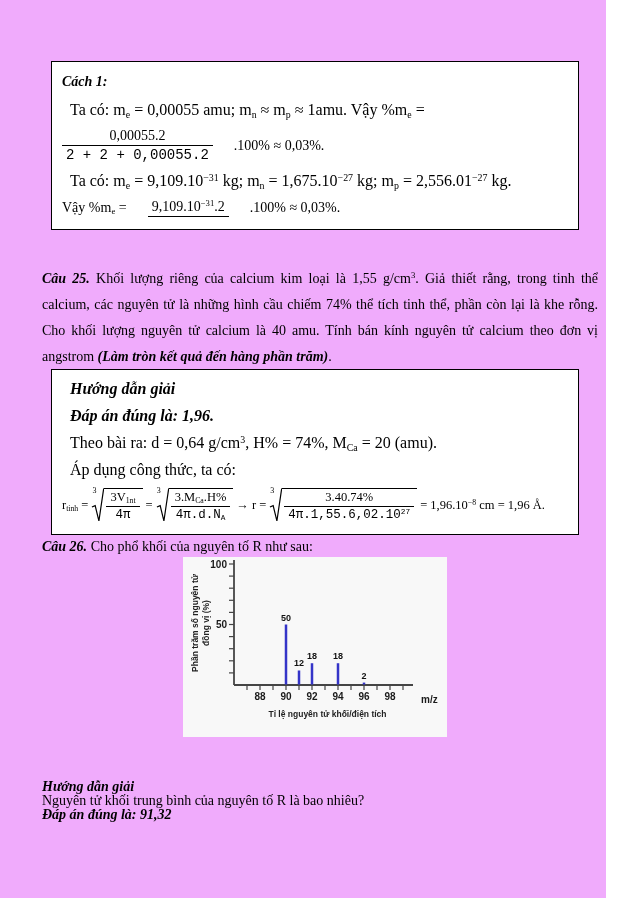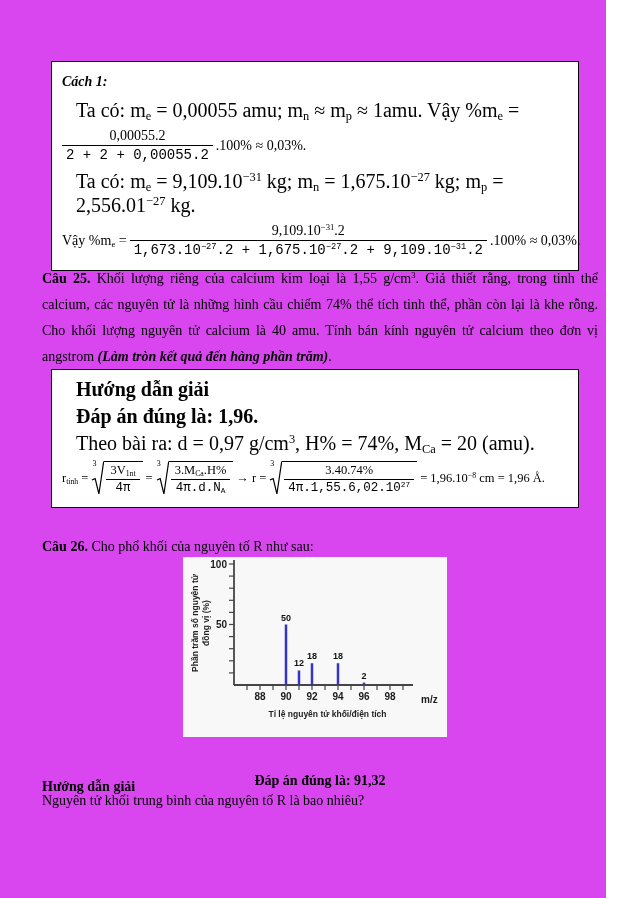--- a/index.html
+++ b/index.html
@@ -1,34 +1,34 @@
 <!DOCTYPE html>
 <html><head>
 <meta charset="utf-8">
 <style>
   html,body{margin:0;padding:0;background:#ffffff;}
   body{width:634px;height:898px;font-family:"Liberation Serif",serif;color:#000;}
-  .page{position:relative;width:606px;height:898px;background:#d946ef;overflow:hidden;}
+  .page{position:relative;width:606px;height:898px;background:#f0abfc;overflow:hidden;}
 
   .box{position:absolute;border:1px solid #000;background:#fff;}
   .box1{left:51px;top:61px;width:506px;padding:4px 10px 6px;}
   .box2{left:51px;top:369px;width:506px;padding:4px 10px 6px;}
 
   .method-title{margin:4px 0;font-weight:bold;font-style:italic;font-size:14px;line-height:24px;}
-  .line{margin:3px 14px;font-size:20px;line-height:24px;}
-  .b{font-weight:bold;}
+  .line{margin:3px 8px;font-size:16px;line-height:24px;}
+  .b{font-weight:bold;font-style:italic;}
   .i{font-style:italic;font-weight:bold;}
 
   .para{position:absolute;left:42px;width:556px;margin:0;font-size:14px;line-height:26px;}
   .justify{text-align:justify;}
 
   sub{font-size:0.62em;vertical-align:-0.28em;line-height:0;}
   sup{font-size:0.62em;vertical-align:0.55em;line-height:0;}
 
-  .formula-row{display:flex;align-items:center;gap:3px;margin:6px 0;font-size:14px;white-space:nowrap;}
+  .formula-row{display:flex;align-items:center;gap:21px;margin:6px 0;font-size:14px;white-space:nowrap;}
   .formula-small{font-size:12.5px;gap:2px;}
 
   .frac{display:inline-block;text-align:center;vertical-align:middle;}
   .frac .num{display:block;padding:0 4px 1px;border-bottom:1.2px solid #000;}
   .frac .den{display:block;padding:1px 4px 0;font-family:Liberation Mono, monospace;}
 
   .root{position:relative;display:inline-block;padding-left:13px;vertical-align:middle;margin:0 1px;}
   .root-sign{position:absolute;left:0;top:0;width:13px;height:100%;}
   .root-sign path{fill:none;stroke:#000;stroke-width:1.2;vector-effect:non-scaling-stroke;}
   .root-idx{position:absolute;left:1px;top:-2px;font-size:8px;}
@@ -56,32 +56,32 @@
         <span class="num"><span>0,00055.2</span></span>
         <span class="den"><span>2 + 2 + 0,00055.2</span></span>
       </span>
       <span>.100% ≈ 0,03%.</span>
     </div>
     <p class="line"><span>Ta có: m</span><sub>e</sub><span> = 9,109.10</span><sup>−31</sup><span> kg; m</span><sub>n</sub><span> = 1,675.10</span><sup>−27</sup><span> kg; m</span><sub>p</sub><span> = 2,556.01</span><sup>−27</sup><span> kg.</span></p>
     <div class="formula-row">
       <span><span>Vậy %m</span><sub>e</sub><span> =</span></span>
       <span class="frac">
         <span class="num"><span>9,109.10</span><sup>−31</sup><span>.2</span></span>
-        <span class="den"><span>1,673.10</span><sup>−27</sup><span>.2 + 1,675.10</span><sup>−27</sup><span>.2 + 9,109.10</span><sup>−31</sup><span>.2</span></span>
       </span>
       <span>.100% ≈ 0,03%.</span>
     </div>
   </div>
 
   <p class="para justify" style="top:266px;"><span class="b">Câu 25.</span><span> Khối lượng riêng của calcium kim loại là 1,55 g/cm</span><sup>3</sup><span>. Giả thiết rằng, trong tinh thể calcium, các nguyên tử là những hình cầu chiếm 74% thể tích tinh thể, phần còn lại là khe rỗng. Cho khối lượng nguyên tử calcium là 40 amu. Tính bán kính nguyên tử calcium theo đơn vị angstrom </span><span class="i">(Làm tròn kết quả đến hàng phần trăm)</span><span>.</span></p>
 
   <div class="box box2">
     <p class="line b">Hướng dẫn giải</p>
     <p class="line b">Đáp án đúng là: 1,96.</p>
-    <p class="line"><span>Theo bài ra: d = 0,97 g/cm</span><sup>3</sup><span>, H% = 74%, M</span><sub>Ca</sub><span> = 20 (amu).</span></p>
+    <p class="line"><span>Theo bài ra: d = 0,64 g/cm</span><sup>3</sup><span>, H% = 74%, M</span><sub>Ca</sub><span> = 20 (amu).</span></p>
+    <p class="line">Áp dụng công thức, ta có:</p>
     <div class="formula-row formula-small">
       <span><span>r</span><sub>tinh</sub><span> =</span></span>
       <span class="root">
         <span class="root-idx">3</span>
         <svg class="root-sign" viewBox="0 0 14 100" preserveAspectRatio="none">
             <path d="M1 56 L4.5 52 L8.5 97 L13.7 1"></path>
           </svg>
         <span class="radicand">
           <span class="frac">
             <span class="num"><span>3V</span><sub>1nt</sub></span>
@@ -167,15 +167,15 @@
         <line x1="181" y1="125.58" x2="181" y2="127.5" stroke="#3434c8" stroke-width="2.5"></line>
         <text x="181" y="121.58" text-anchor="middle" class="peak-label">2</text>
         <text transform="translate(15,66) rotate(-90)" text-anchor="middle" class="axis-title"><tspan x="0" dy="0">Phần trăm số nguyên tử</tspan><tspan x="0" dy="11">đồng vị (%)</tspan></text>
         <text x="238" y="146" class="unit-label">m/z</text>
         <text x="144.5" y="160" text-anchor="middle" class="caption">Tỉ lệ nguyên tử khối/điện tích</text>
       </svg>
   </figure>
 
   <p class="para" style="top:788px;">Nguyên tử khối trung bình của nguyên tố R là bao nhiêu?</p>
   <p class="para b" style="top:774px;">Hướng dẫn giải</p>
-  <p class="para b" style="top:768px;text-align:center;">Đáp án đúng là: 91,32</p>
+  <p class="para b" style="top:802px;">Đáp án đúng là: 91,32</p>
 
 </div>
 
 </body></html>

